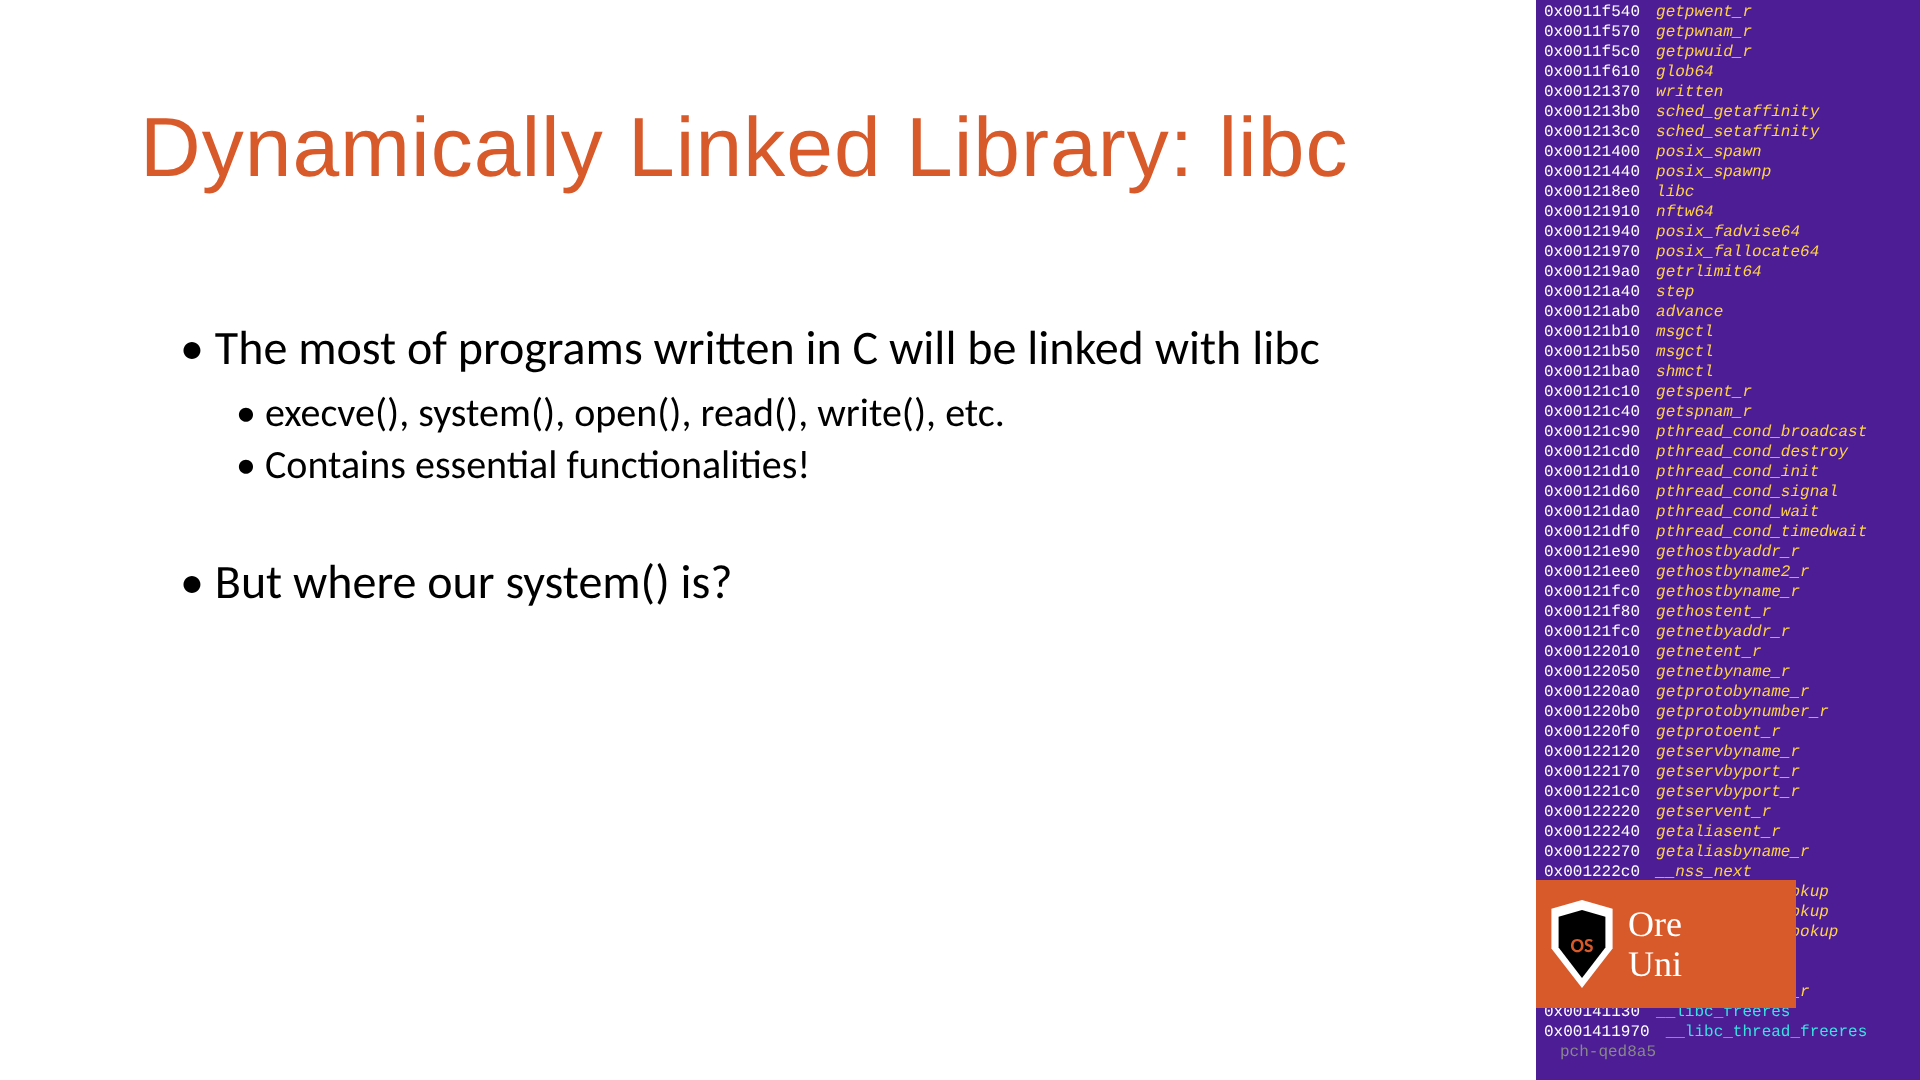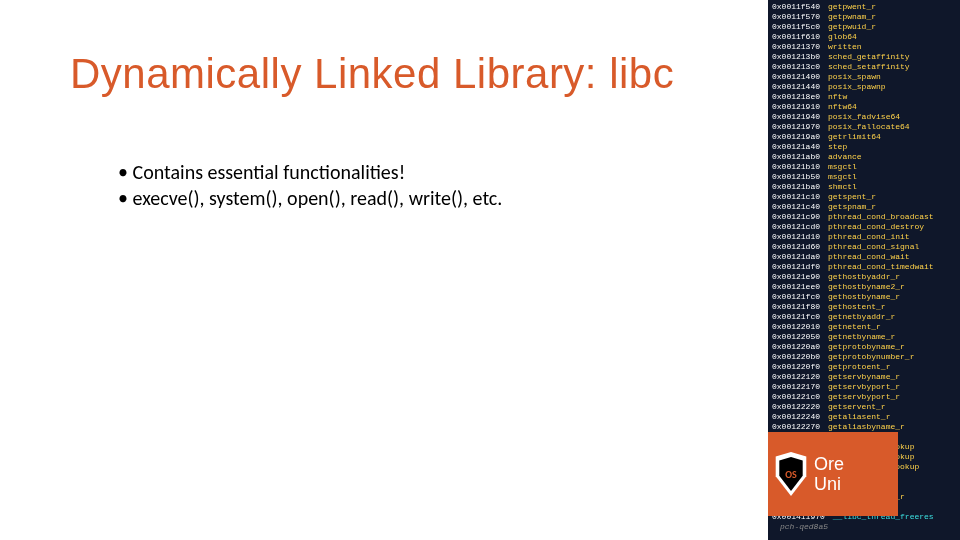--- a/index.html
+++ b/index.html
@@ -21,71 +21,73 @@
     color: #000;
   }
   .lvl1 { font-size: 24px; margin-bottom: 6px; }
   .lvl2 { font-size: 20px; margin-left: 28px; margin-bottom: 2px; }
   .bullet::before { content: "• "; }
   .gap { height: 30px; }
   .terminal {
     position: absolute;
     right: 0; top: 0;
     width: 192px; height: 540px;
-    background: #0f172a;
+    background: #4c1d95;
     color: #fff;
     font-family: "Courier New", monospace;
     font-size: 8px;
     line-height: 10px;
     padding: 2px 4px;
     overflow: hidden;
     white-space: nowrap;
   }
   .terminal .row { display: flex; gap: 8px; }
   .terminal .addr { color: #fff; }
-  .terminal .sym  { color: #ffd24a; }
+  .terminal .sym  { color: #ffd24a; font-style: italic; }
   .terminal .cyan { color: #3ce0e0; text-align: right; }
-  .terminal .grey { color: #888; font-style: italic; }
+  .terminal .grey { color: #888; }
   .logo-block {
     position: absolute;
-    right: 62px; bottom: 24px;
-    width: 130px; height: 84px;
+    right: 62px; bottom: 36px;
+    width: 130px; height: 64px;
     background: #d85a2a;
     display: flex;
     align-items: center;
     padding-left: 6px;
     gap: 6px;
   }
   .shield {
     width: 34px; height: 44px;
     background: #fff;
     clip-path: polygon(50% 0, 95% 10%, 95% 55%, 50% 100%, 5% 55%, 5% 10%);
     position: relative;
     display:flex; align-items:center; justify-content:center;
   }
   .shield-inner {
     width: 26px; height: 34px;
     background: #000;
     clip-path: polygon(50% 0, 95% 10%, 95% 55%, 50% 100%, 5% 55%, 5% 10%);
     display:flex; align-items:center; justify-content:center;
     color:#d85a2a; font-size:10px; font-weight:bold;
   }
-  .logo-text { color:#fff; font-family: Liberation Sans, sans-serif; font-size:18px; line-height:20px; }
+  .logo-text { color:#fff; font-family: Liberation Serif, serif; font-size:18px; line-height:20px; }
 </style>
 </head>
 <body>
 
 <div class="slide">
 
   <div class="title">Dynamically Linked Library: libc</div>
 
   <div class="body">
+    <div class="lvl1 bullet">The most of programs written in C will be linked with libc</div>
+    <div class="lvl2 bullet">execve(), system(), open(), read(), write(), etc.</div>
     <div class="lvl2 bullet">Contains essential functionalities!</div>
-    <div class="lvl2 bullet">execve(), system(), open(), read(), write(), etc.</div>
     <div class="gap"></div>
+    <div class="lvl1 bullet">But where our system() is?</div>
   </div>
 
   <div class="terminal" id="terminal">
       <div class="row">
         <span class="addr">0x0011f540</span>
         <span class="sym">getpwent_r</span>
       </div>
       <div class="row">
         <span class="addr">0x0011f570</span>
         <span class="sym">getpwnam_r</span>
@@ -113,21 +115,21 @@
       <div class="row">
         <span class="addr">0x00121400</span>
         <span class="sym">posix_spawn</span>
       </div>
       <div class="row">
         <span class="addr">0x00121440</span>
         <span class="sym">posix_spawnp</span>
       </div>
       <div class="row">
         <span class="addr">0x001218e0</span>
-        <span class="sym">nftw</span>
+        <span class="sym">libc</span>
       </div>
       <div class="row">
         <span class="addr">0x00121910</span>
         <span class="sym">nftw64</span>
       </div>
       <div class="row">
         <span class="addr">0x00121940</span>
         <span class="sym">posix_fadvise64</span>
       </div>
       <div class="row">

